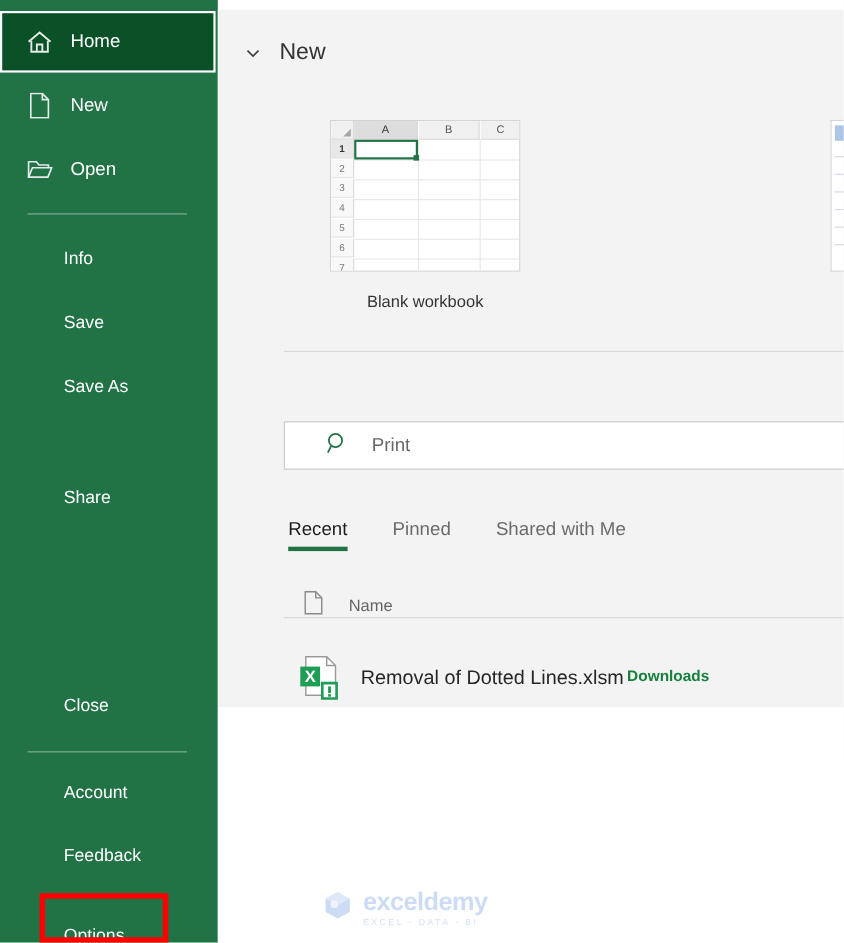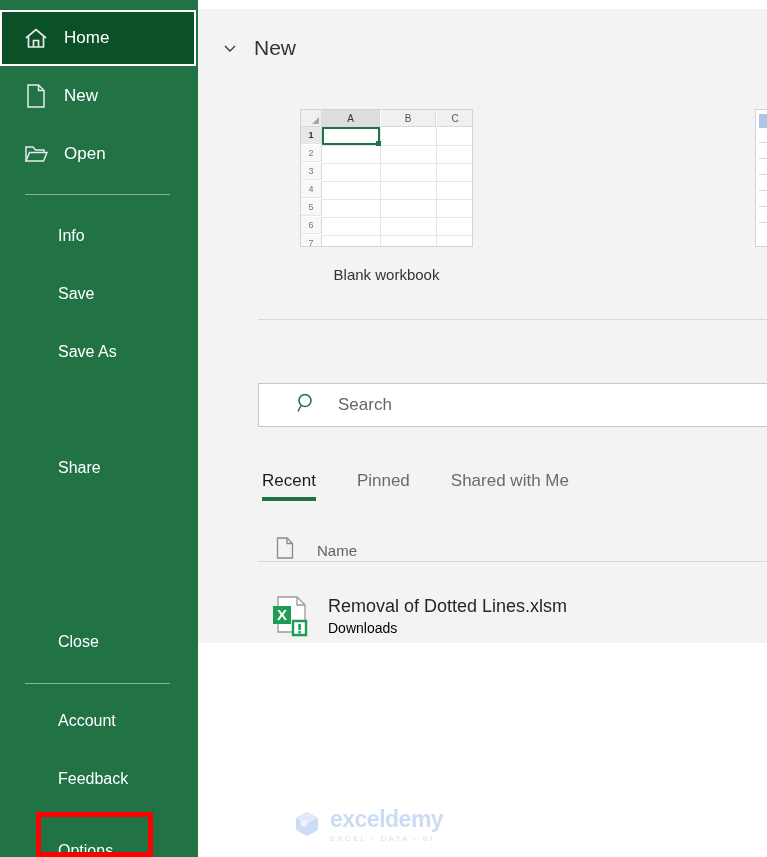--- a/index.html
+++ b/index.html
@@ -159,23 +159,23 @@
   }
   .name-header .docico { margin-right: 23px; flex: none; }
   .name-header .txt { font-size: 15px; color: #636363; }
 
   
   .file-row {
     position: absolute; left: 72px; top: 578px; width: 497px; height: 58px;
     display: flex; align-items: center;
   }
   .file-row .xico { width: 44px; height: 44px; margin-right: 14px; flex: none; }
-  .file-row .meta { display: flex; flex-direction: column; gap: 3px; }
+  .file-row .meta { display: flex; flex-direction: row; gap: 3px; }
   .file-row .fname { font-size: 18px; color: #262626; }
-  .file-row .floc { font-size: 14px; color: #000000; }
+  .file-row .floc { font-size: 14px; color: #15803d; font-weight: bold; }
 
   
   .wm {
     position: absolute; left: 292px; top: 808px;
     display: flex; align-items: center; gap: 8px; opacity: 1;
   }
   .wm-text { display: flex; flex-direction: column; }
   .wm-name {
     font-size: 23px; font-weight: bold; color: #ccdcf5; letter-spacing: -0.5px;
     line-height: 1;
@@ -230,21 +230,21 @@
 
     <div class="nav-item no-icon" style="top:221px;">
       <span class="lbl">Info</span>
     </div>
     <div class="nav-item no-icon" style="top:279px;">
       <span class="lbl">Save</span>
     </div>
     <div class="nav-item no-icon" style="top:337px;">
       <span class="lbl">Save As</span>
     </div>
-    <div class="nav-item no-icon" style="top:453px;text-align:center;">
+    <div class="nav-item no-icon" style="top:438px;text-align:center;">
       <span class="lbl">Share</span>
     </div>
     <div class="nav-item no-icon" style="top:627px;">
       <span class="lbl">Close</span>
     </div>
 
     <div class="sep" style="top:683px;"></div>
 
     <div class="nav-item no-icon" style="top:706px;">
       <span class="lbl">Account</span>
@@ -312,21 +312,21 @@
 
     <div class="divider" style="top:310px;"></div>
 
     <div class="search">
       <span class="mag">
         <svg width="22" height="22" viewBox="0 0 22 22">
           <circle cx="9" cy="8.5" r="6" fill="none" stroke="#217346" stroke-width="1.6"></circle>
           <path d="M5 13.5 L2 19.5" fill="none" stroke="#217346" stroke-width="1.6"></path>
         </svg>
       </span>
-      <span class="ph">Search</span>
+      <span class="ph">Print</span>
     </div>
 
     <div class="tabs">
       <div class="tab active">Recent</div>
       <div class="tab">Pinned</div>
       <div class="tab">Shared with Me</div>
     </div>
 
     <div class="name-header">
       <span class="docico">

